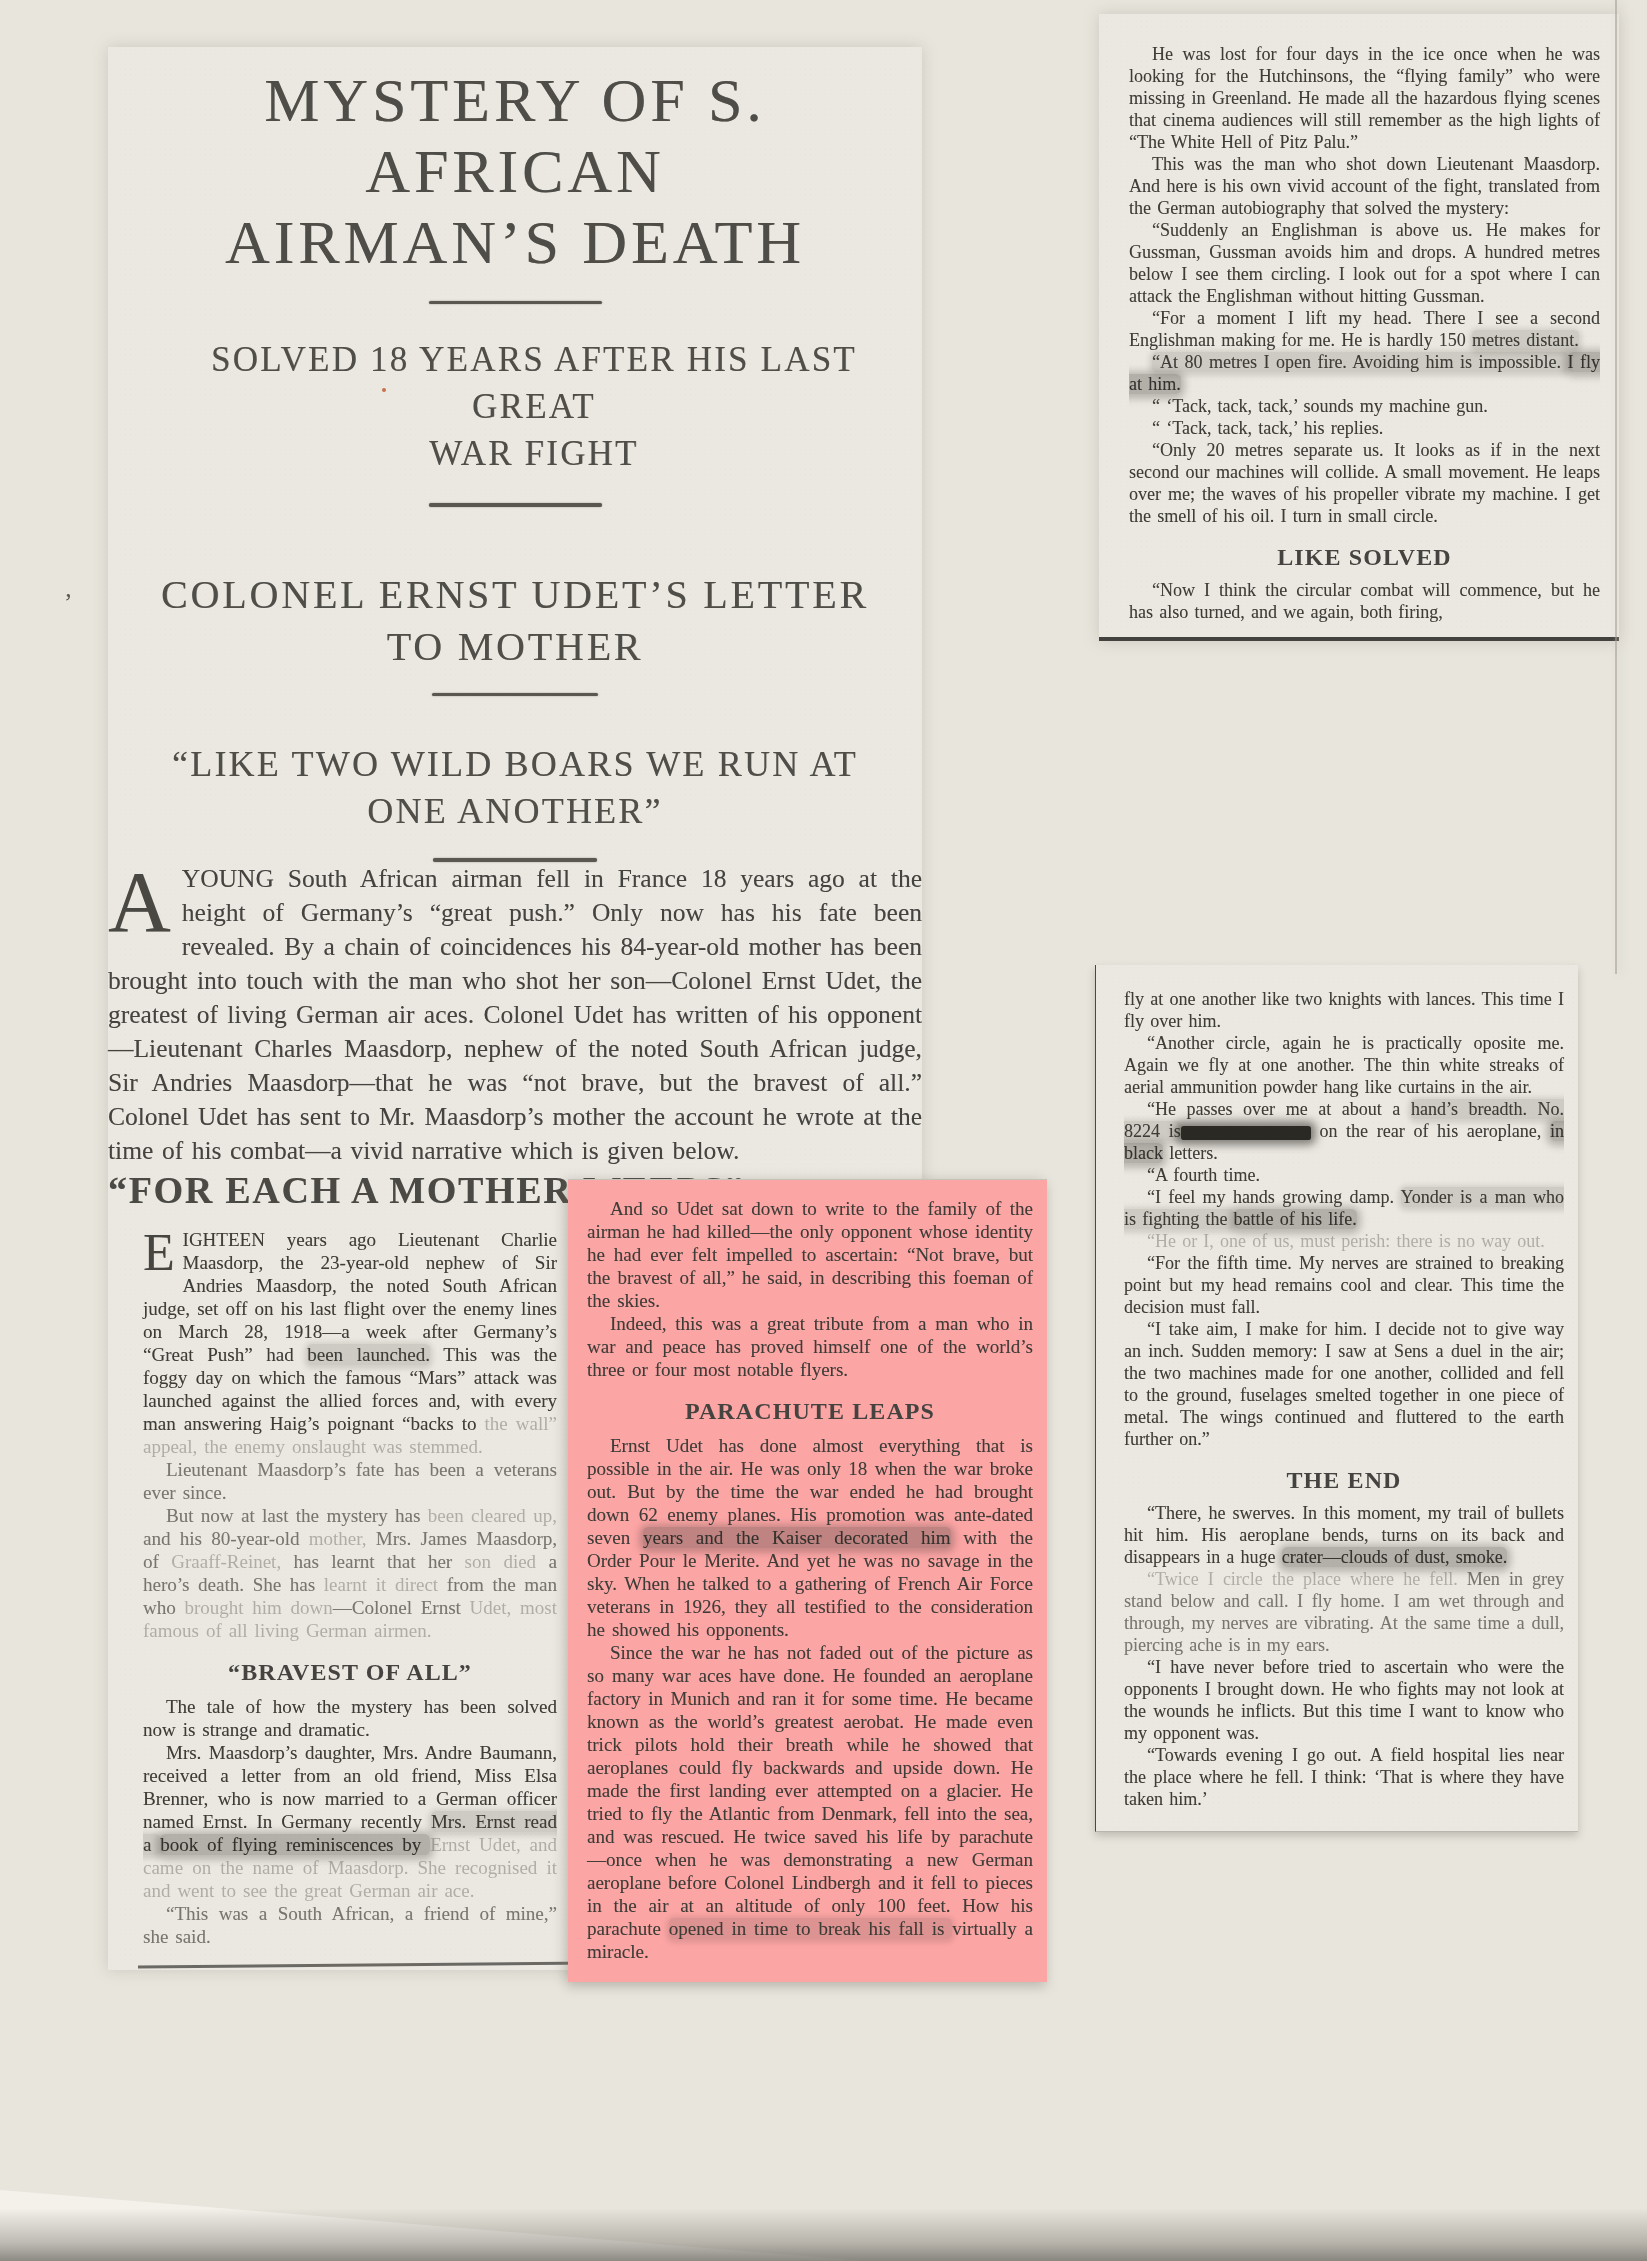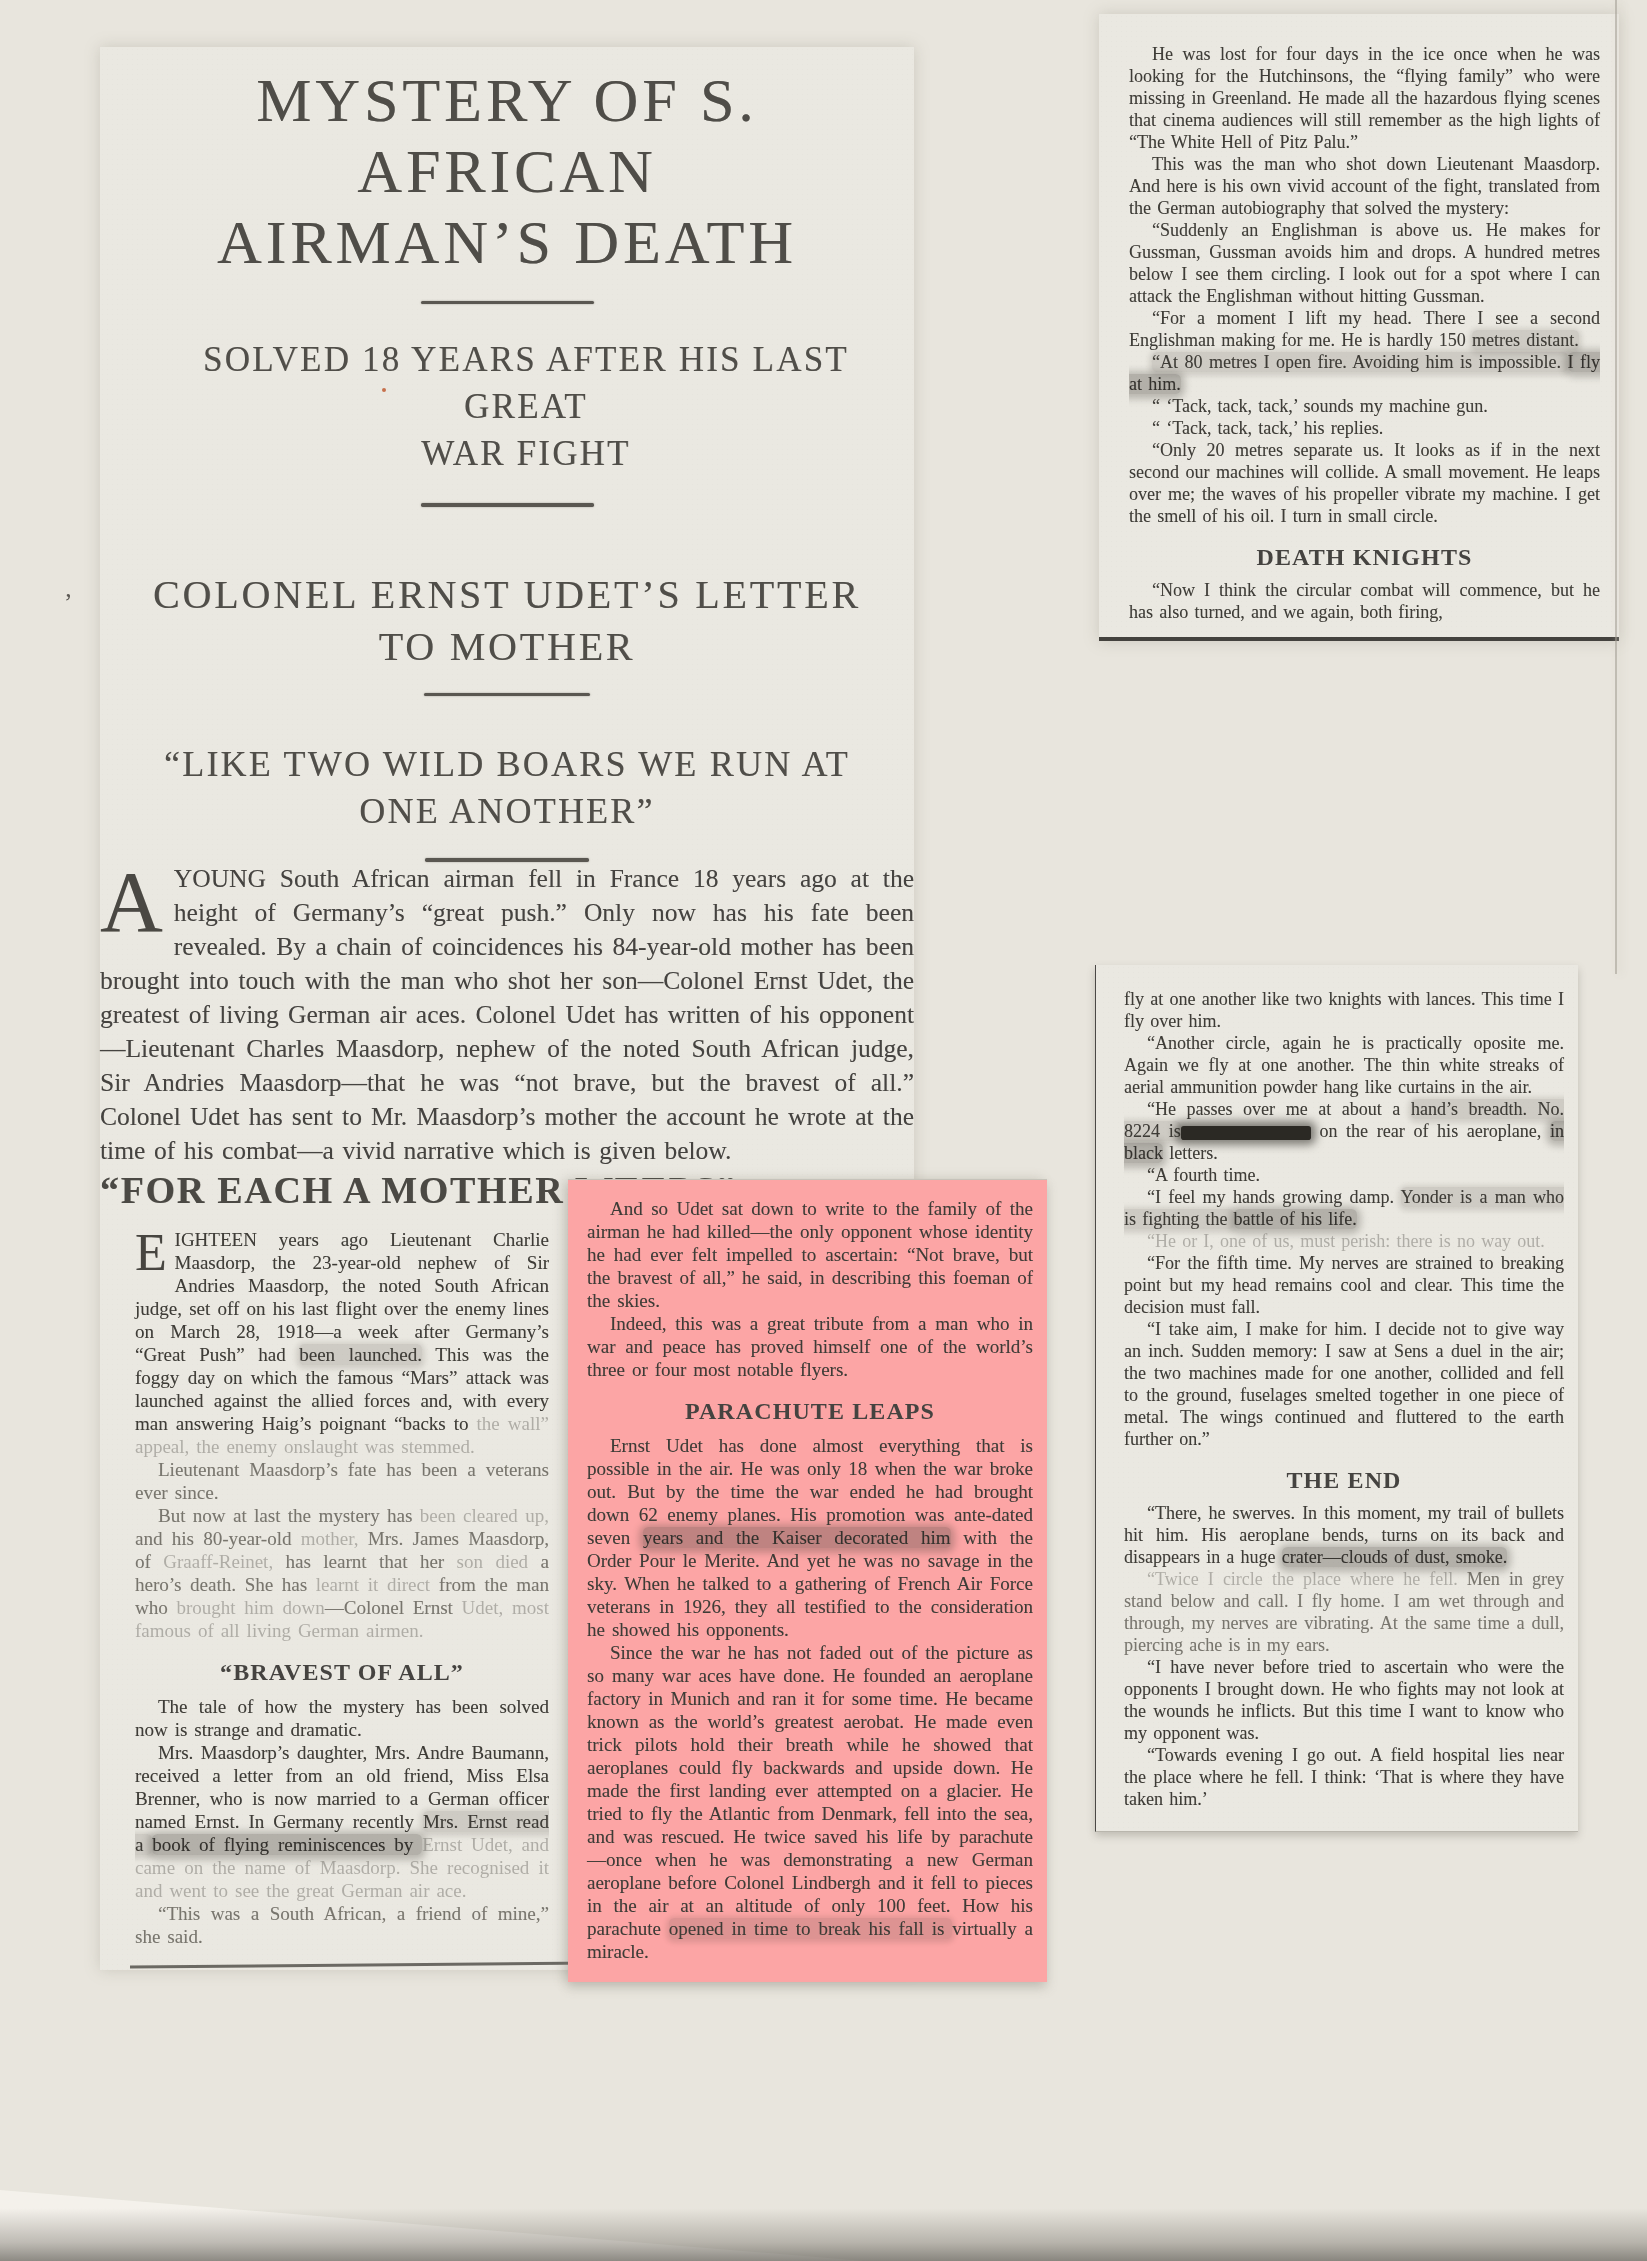--- a/index.html
+++ b/index.html
@@ -12,21 +12,21 @@
     color:#3e3c37;
   }
   .clip {
     position:absolute;
     background:#eae8e1;
     background-image:radial-gradient(rgba(60,55,45,0.018) 0.8px, transparent 0.8px);
     background-size:5px 5px;
     box-shadow:0 0 14.4px rgba(130,124,110,0.28);
   }
   
-  #clip-main { left:100px; top:47px; width:814px; padding-bottom:5.5px; }
+  #clip-main { left:108px; top:47px; width:814px; padding-bottom:5.5px; }
   .masthead { text-align:center; padding-top:17.7px; }
   .headline-line {
     font-size:62px; line-height:1.15; letter-spacing:3.9px; color:#4f4d48;
     text-shadow:0.3px 0.4px 0.6px rgba(70,66,60,0.45);
   }
   .rule { width:173px; height:3.9px; background:#5a5751; margin:22px auto 0; border-radius:1.7px;
     box-shadow:0 0 1.7px rgba(70,66,60,0.5); }
   .rule.r2 { margin-top:25.5px; }
   .rule.r3 { margin-top:20px; width:166px; }
   .rule.r4 { margin-top:24px; width:164px; }
@@ -157,21 +157,21 @@
 
   <div id="clip-right-top" class="clip">
     <p class="bp"><span>He was lost for four days in the ice once when he was looking for the Hutchinsons, the “flying family” who were missing in Greenland. He made all the hazardous flying scenes that cinema audiences will still remember as the high lights of “The White Hell of Pitz Palu.”</span></p>
     <p class="bp"><span>This was the man who shot down Lieutenant Maasdorp. And here is his own vivid account of the fight, translated from the German autobiography that solved the mystery:</span></p>
     <p class="bp"><span>“Suddenly an Englishman is above us. He makes for Gussman, Gussman avoids him and drops. A hundred metres below I see them circling. I look out for a spot where I can attack the Englishman without hitting Gussman.</span></p>
     <p class="bp"><span>“For a moment I lift my head. There I see a second Englishman making for me. He is hardly 150 </span><span class="seg-light-smudge">metres distant.</span></p>
     <p class="bp"><span class="seg-light-smudge">“At 80 metres I open fire. Avoiding him is impossible. </span><span class="seg-smudge">I fly at him.</span></p>
     <p class="bp"><span>“ ‘Tack, tack, tack,’ sounds my machine gun.</span></p>
     <p class="bp"><span>“ ‘Tack, tack, tack,’ his replies.</span></p>
     <p class="bp"><span>“Only 20 metres separate us. It looks as if in the next second our machines will collide. A small movement. He leaps over me; the waves of his propeller vibrate my machine. I get the smell of his oil. I turn in small circle.</span></p>
-    <div class="col-subhead">DEATH KNIGHTS</div>
+    <div class="col-subhead">LIKE SOLVED</div>
     <p class="bp"><span>“Now I think the circular combat will commence, but he has also turned, and we again, both firing,</span></p>
   </div>
 
   <div id="clip-right-bottom" class="clip">
     <p class="bp no-indent"><span>fly at one another like two knights with lances. This time I fly over him.</span></p>
     <p class="bp"><span>“Another circle, again he is practically oposite me. Again we fly at one another. The thin white streaks of aerial ammunition powder hang like curtains in the air.</span></p>
     <p class="bp"><span>“He passes over me at about a </span><span class="seg-light-smudge">hand’s breadth. No. 8224 is</span><span class="seg-blot"></span><span> on the rear of his aeroplane, </span><span class="seg-smudge">in black</span><span> letters.</span></p>
     <p class="bp"><span>“A fourth time.</span></p>
     <p class="bp"><span>“I feel my hands growing damp. </span><span class="seg-light-smudge">Yonder is a man who is fighting the </span><span class="seg-smudge">battle of his life.</span></p>
     <p class="bp"><span class="seg-faded">“He or I, one of us, must perish: there is no way out.</span></p>

